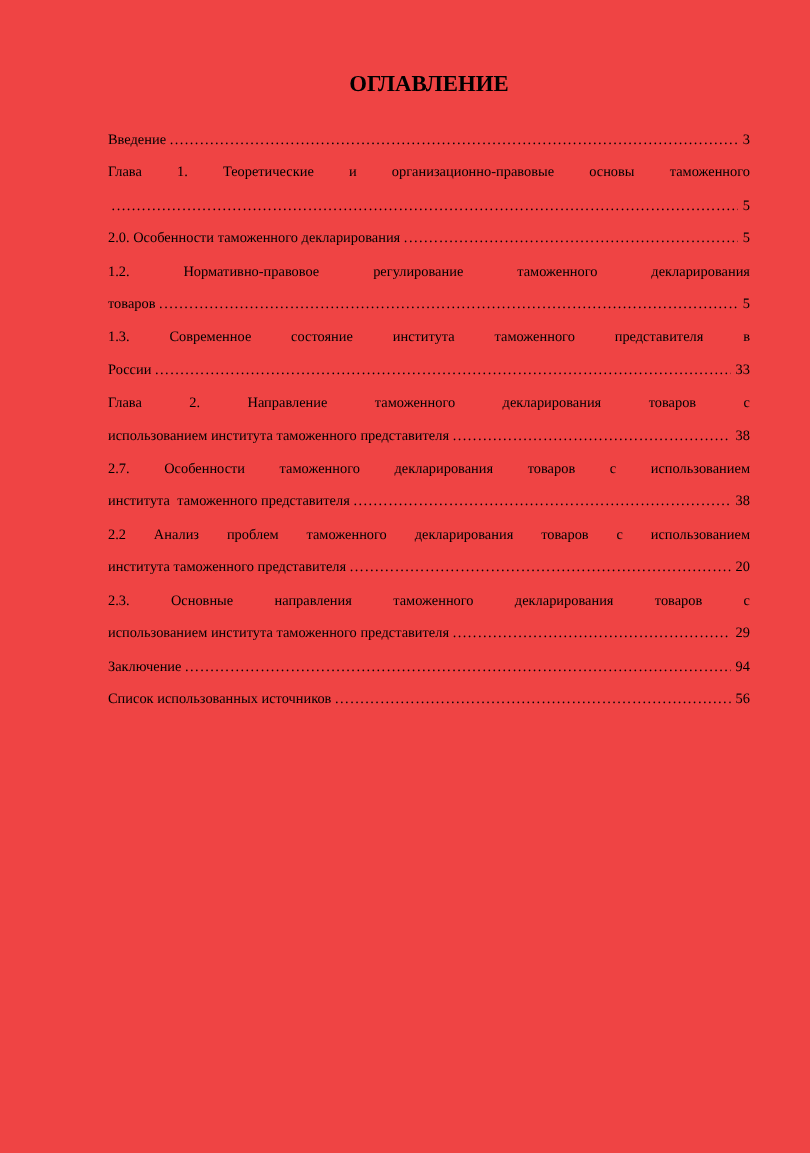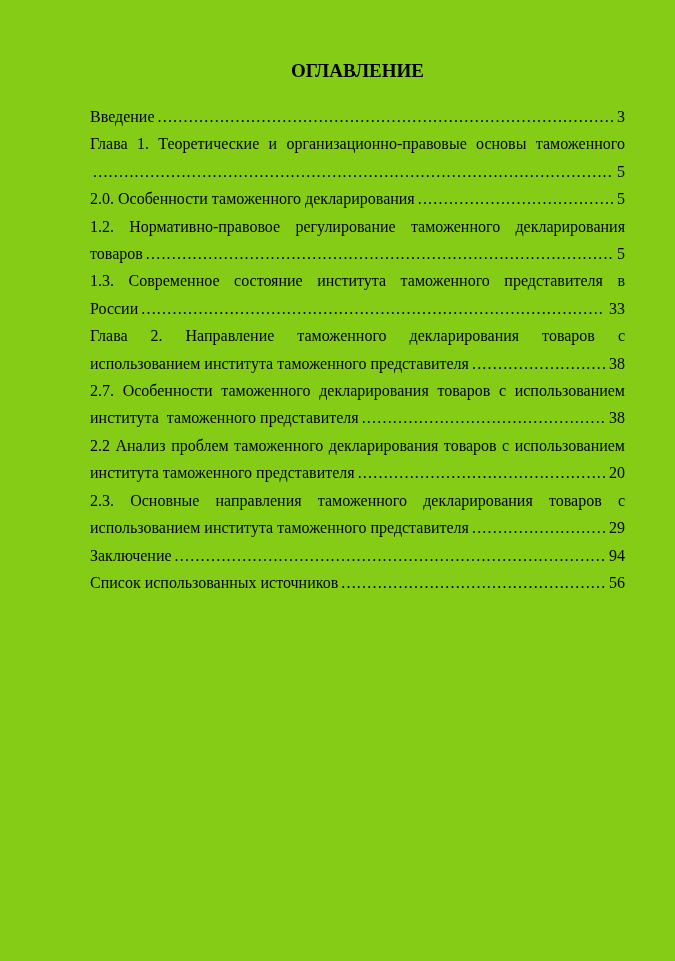--- a/index.html
+++ b/index.html
@@ -4,39 +4,39 @@
 <style>
   html, body {
     margin: 0;
     padding: 0;
     background: #ffffff;
   }
   .page {
     position: relative;
     width: 675px;
     height: 961px;
-    background: #84cc16;
+    background: #ef4444;
     color: #000000;
     font-family: "Liberation Serif", "DejaVu Serif", serif;
     overflow: hidden;
   }
   .content {
     padding: 0 50px 0 90px;
   }
   .doc-title {
     margin: 0;
     padding-top: 59px;
     font-size: 19px;
     line-height: 23px;
     font-weight: bold;
     text-align: center;
   }
   .toc {
     margin-top: 21px;
-    font-size: 16px;
+    font-size: 12px;
     line-height: 27.4px;
   }
   .entry {
     margin: 0;
   }
   
   .jline {
     text-align: justify;
     text-align-last: justify;
   }

